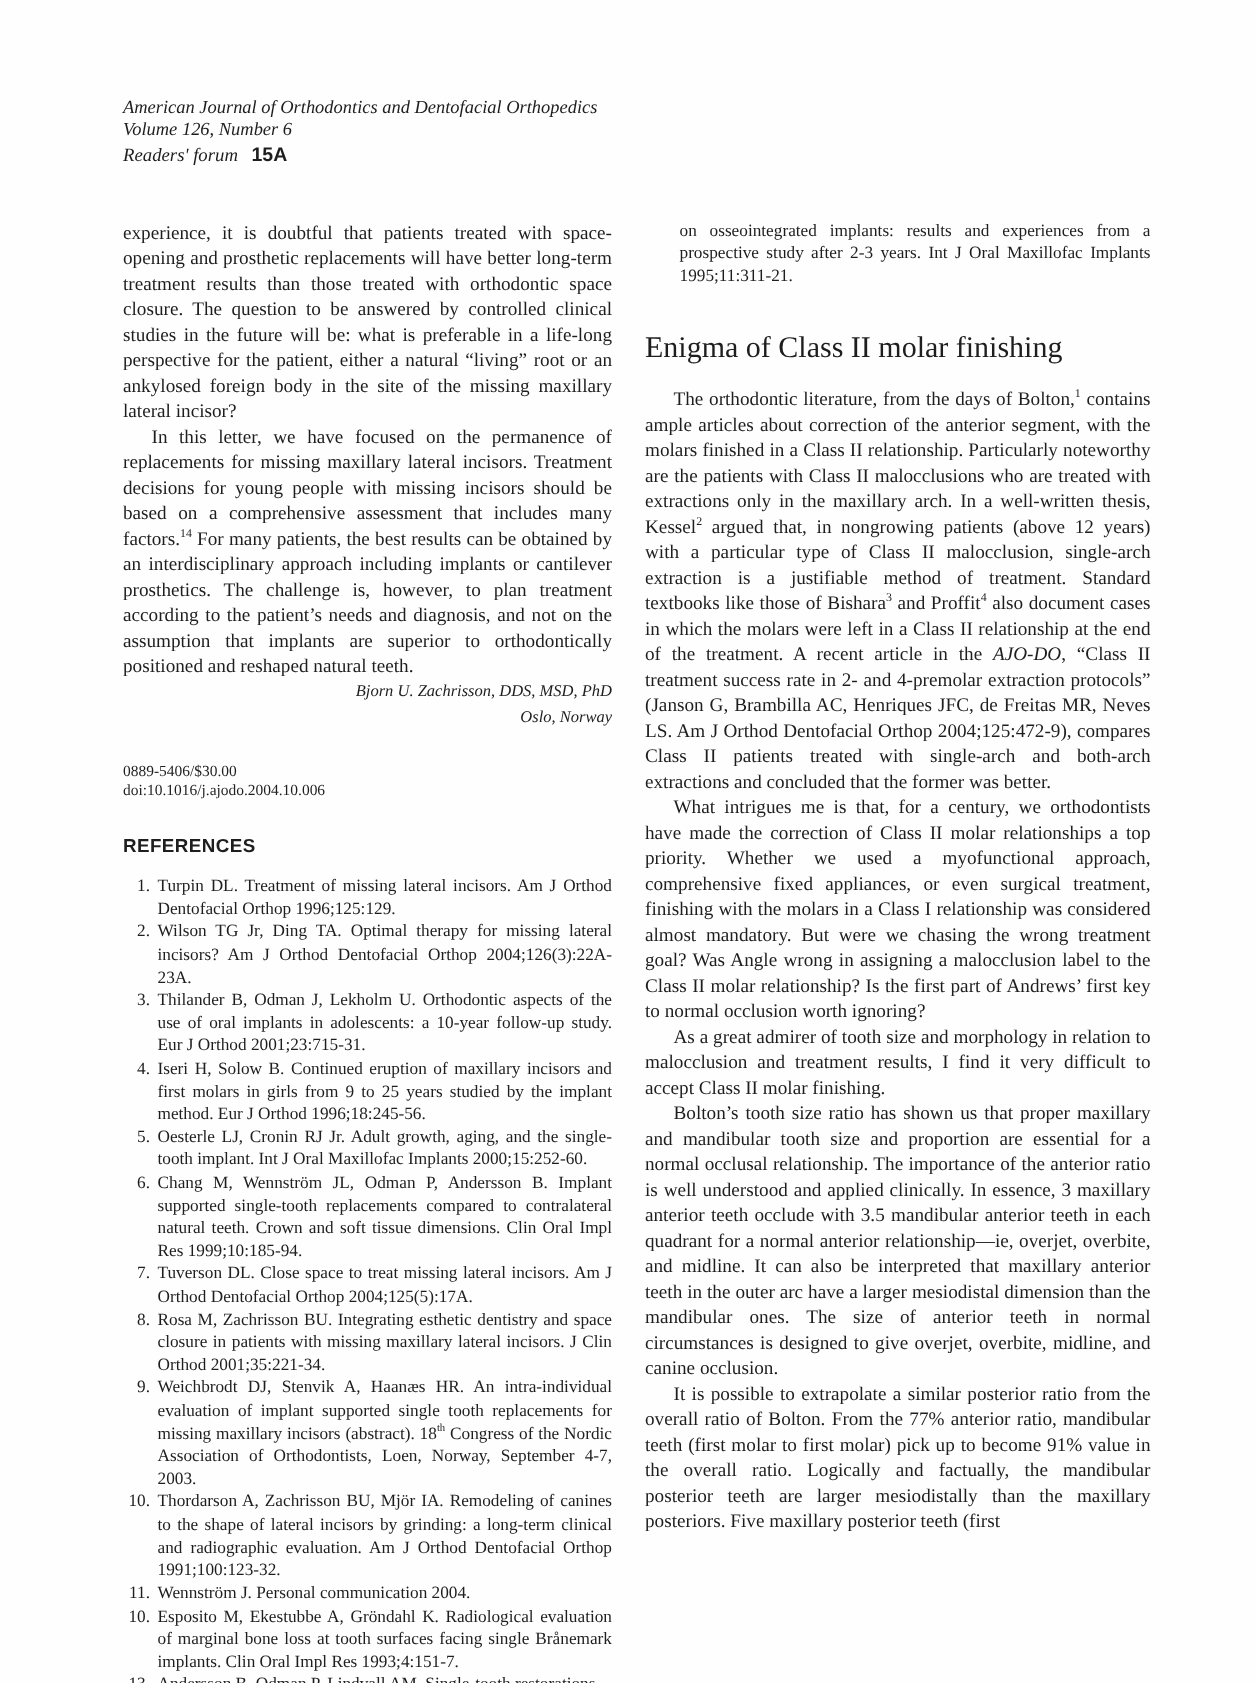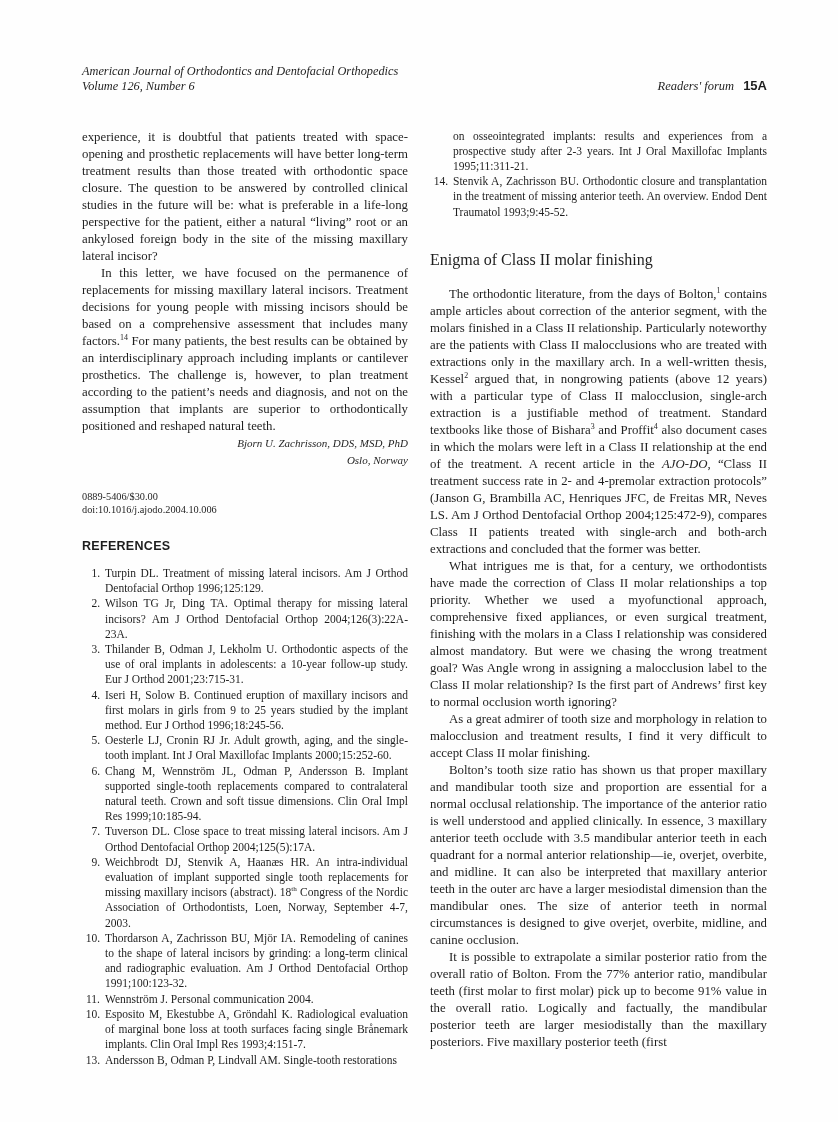--- a/index.html
+++ b/index.html
@@ -3,40 +3,40 @@
 <meta charset="utf-8">
 <style>
   html, body { margin: 0; padding: 0; background: #ffffff; }
   .page {
     width: 838px; height: 1122px; box-sizing: border-box;
     background: #fefefe; color: #1e1e1e;
     font-family: "Liberation Serif", serif;
     padding: 64px 71px 20px 82px;
     overflow: hidden;
   }
-  .header { display: flex; justify-content: space-between; align-items: flex-end; margin-bottom: 35px; }
+  .header { display: flex; justify-content: space-between; align-items: flex-start; margin-bottom: 35px; flex-direction: column; }
   .header-left { font-style: italic; font-size: 12.3px; line-height: 14.8px; }
   .header-right { white-space: nowrap; }
   .section-title { font-style: italic; font-size: 12.5px; font-family: Liberation Serif, serif; }
   .page-number { font-family: "Liberation Sans", sans-serif; font-weight: bold; font-size: 13px; margin-left: 9px; }
   .columns { display: flex; gap: 22px; }
   .col-left { width: 326px; }
   .col-right { width: 337px; }
   .para { font-size: 12.8px; line-height: 17px; text-align: justify; margin: 0; }
   .indent { text-indent: 19px; }
   .sig { font-style: italic; font-size: 11px; line-height: 17px; text-align: right; margin: 0; }
   .footnote { font-size: 10.3px; line-height: 13.2px; margin-top: 21px; }
   .refs-heading {
     font-family: "Liberation Sans", sans-serif; font-weight: bold;
     font-size: 12.5px; letter-spacing: 0.3px; margin: 23px 0 13px 0;
   }
   .ref { font-size: 11.5px; line-height: 15.2px; text-align: justify; padding-left: 23px; margin: 0; }
   .refnum { display: inline-block; width: 23px; margin-left: -23px; padding-right: 5px; box-sizing: border-box; text-align: right; }
   .ref-runover { font-size: 11.5px; line-height: 15.2px; text-align: justify; padding-left: 23px; margin: 0; }
-  .article-title { font-size: 16px; line-height: 26px; font-weight: normal; margin: 27px 0 13px 0; }
+  .article-title { font-size: 20px; line-height: 26px; font-weight: normal; margin: 27px 0 13px 0; }
   .sup { vertical-align: super; font-size: 0.62em; line-height: 0; }
   .i { font-style: italic; }
 </style>
 </head>
 <body>
 
 <div class="page">
 
   <div class="header">
     <div class="header-left">
@@ -75,36 +75,36 @@
           <p class="ref"><span class="refnum">3.</span><span><span>Thilander B, Odman J, Lekholm U. Orthodontic aspects of the use of oral implants in adolescents: a 10-year follow-up study. Eur J Orthod 2001;23:715-31.</span></span></p>
 
           <p class="ref"><span class="refnum">4.</span><span><span>Iseri H, Solow B. Continued eruption of maxillary incisors and first molars in girls from 9 to 25 years studied by the implant method. Eur J Orthod 1996;18:245-56.</span></span></p>
 
           <p class="ref"><span class="refnum">5.</span><span><span>Oesterle LJ, Cronin RJ Jr. Adult growth, aging, and the single-tooth implant. Int J Oral Maxillofac Implants 2000;15:252-60.</span></span></p>
 
           <p class="ref"><span class="refnum">6.</span><span><span>Chang M, Wennström JL, Odman P, Andersson B. Implant supported single-tooth replacements compared to contralateral natural teeth. Crown and soft tissue dimensions. Clin Oral Impl Res 1999;10:185-94.</span></span></p>
 
           <p class="ref"><span class="refnum">7.</span><span><span>Tuverson DL. Close space to treat missing lateral incisors. Am J Orthod Dentofacial Orthop 2004;125(5):17A.</span></span></p>
 
+          <p class="ref"><span class="refnum">8.</span><span><span>Rosa M, Zachrisson BU. Integrating esthetic dentistry and space closure in patients with missing maxillary lateral incisors. J Clin Orthod 2001;35:221-34.</span></span></p>
 
           <p class="ref"><span class="refnum">9.</span><span><span>Weichbrodt DJ, Stenvik A, Haanæs HR. An intra-individual evaluation of implant supported single tooth replacements for missing maxillary incisors (abstract). 18</span><span class="sup">th</span><span> Congress of the Nordic Association of Orthodontists, Loen, Norway, September 4-7, 2003.</span></span></p>
 
           <p class="ref"><span class="refnum">10.</span><span><span>Thordarson A, Zachrisson BU, Mjör IA. Remodeling of canines to the shape of lateral incisors by grinding: a long-term clinical and radiographic evaluation. Am J Orthod Dentofacial Orthop 1991;100:123-32.</span></span></p>
 
           <p class="ref"><span class="refnum">11.</span><span><span>Wennström J. Personal communication 2004.</span></span></p>
 
           <p class="ref"><span class="refnum">10.</span><span><span>Esposito M, Ekestubbe A, Gröndahl K. Radiological evaluation of marginal bone loss at tooth surfaces facing single Brånemark implants. Clin Oral Impl Res 1993;4:151-7.</span></span></p>
 
           <p class="ref"><span class="refnum">13.</span><span><span>Andersson B, Odman P, Lindvall AM. Single-tooth restorations</span></span></p>
         </div>
     </div>
 
     <div class="col-right">
       <p class="ref-runover"><span>on osseointegrated implants: results and experiences from a prospective study after 2-3 years. Int J Oral Maxillofac Implants 1995;11:311-21.</span></p>
-      <p class="ref"><span class="refnum">14.</span><span><span>Stenvik A, Zachrisson BU. Orthodontic closure and transplantation in the treatment of missing anterior teeth. An overview. Endod Dent Traumatol 1993;9:45-52.</span></span></p>
 
       <h1 class="article-title">Enigma of Class II molar finishing</h1>
 
       <div>
 
           <p class="para indent"><span>The orthodontic literature, from the days of Bolton,</span><span class="sup">1</span><span> contains ample articles about correction of the anterior segment, with the molars finished in a Class II relationship. Particularly noteworthy are the patients with Class II malocclusions who are treated with extractions only in the maxillary arch. In a well-written thesis, Kessel</span><span class="sup">2</span><span> argued that, in nongrowing patients (above 12 years) with a particular type of Class II malocclusion, single-arch extraction is a justifiable method of treatment. Standard textbooks like those of Bishara</span><span class="sup">3</span><span> and Proffit</span><span class="sup">4</span><span> also document cases in which the molars were left in a Class II relationship at the end of the treatment. A recent article in the </span><span class="i">AJO-DO</span><span>, “Class II treatment success rate in 2- and 4-premolar extraction protocols” (Janson G, Brambilla AC, Henriques JFC, de Freitas MR, Neves LS. Am J Orthod Dentofacial Orthop 2004;125:472-9), compares Class II patients treated with single-arch and both-arch extractions and concluded that the former was better.</span></p>
 
           <p class="para indent"><span>What intrigues me is that, for a century, we orthodontists have made the correction of Class II molar relationships a top priority. Whether we used a myofunctional approach, comprehensive fixed appliances, or even surgical treatment, finishing with the molars in a Class I relationship was considered almost mandatory. But were we chasing the wrong treatment goal? Was Angle wrong in assigning a malocclusion label to the Class II molar relationship? Is the first part of Andrews’ first key to normal occlusion worth ignoring?</span></p>
 
           <p class="para indent"><span>As a great admirer of tooth size and morphology in relation to malocclusion and treatment results, I find it very difficult to accept Class II molar finishing.</span></p>

